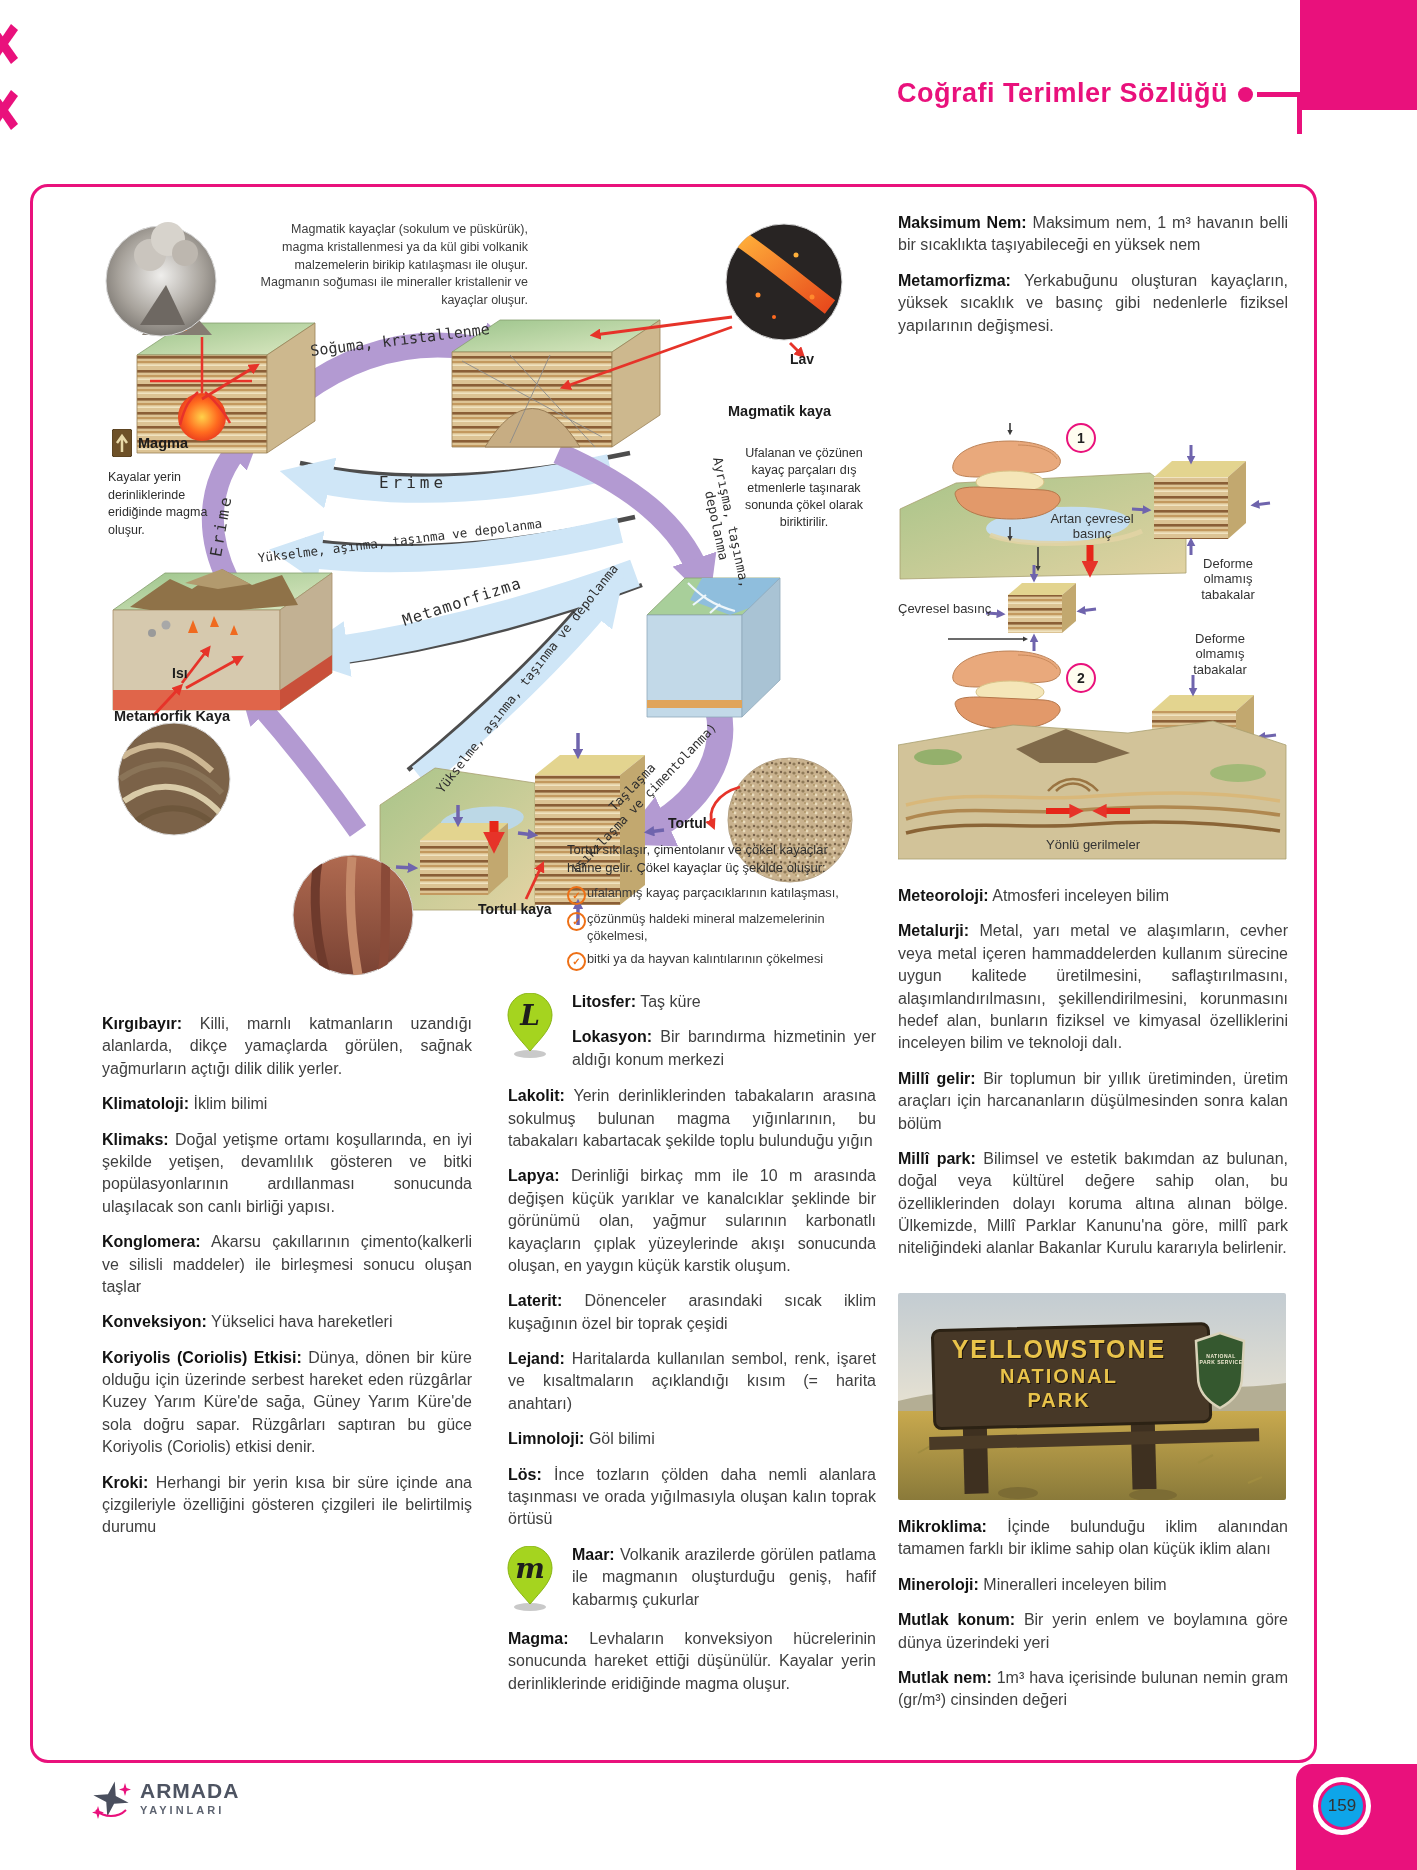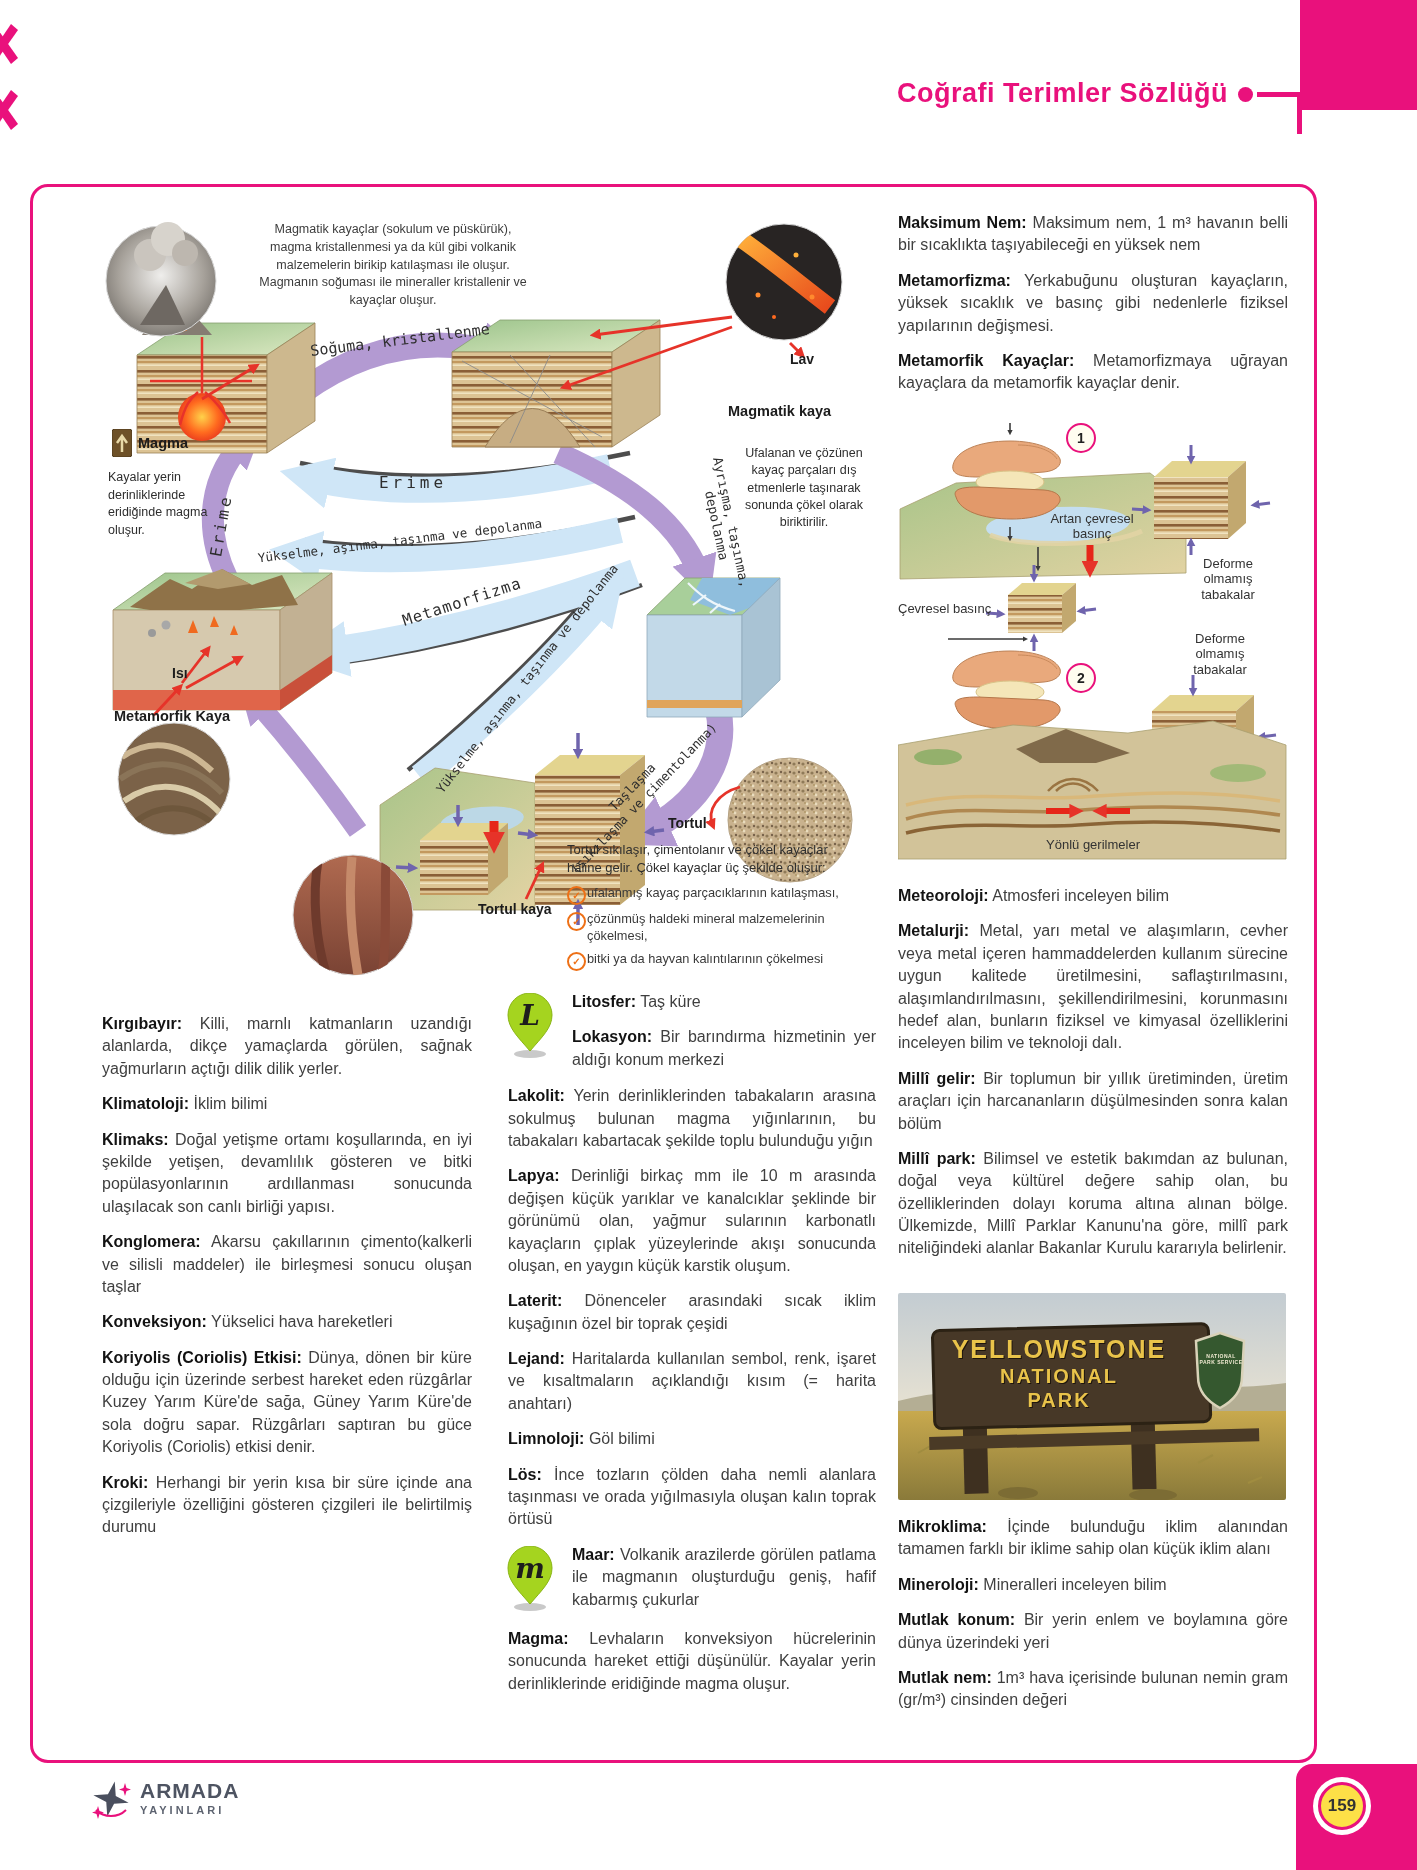--- a/index.html
+++ b/index.html
@@ -10,22 +10,22 @@
   .frame{position:absolute;left:30px;top:184px;width:1281px;height:1573px;
          border:3.5px solid #e9117c;border-radius:18px;}
   .corner-tr{position:absolute;left:1300px;top:0;width:117px;height:110px;background:#e9117c;}
   .corner-br{position:absolute;left:1296px;top:1764px;width:121px;height:106px;background:#e9117c;border-top-left-radius:16px;}
   .hdr-title{position:absolute;left:700px;top:78px;width:528px;text-align:right;
              font-size:27px;font-weight:bold;color:#e9117c;letter-spacing:.5px;}
   .hdr-dot{position:absolute;left:1238px;top:87px;width:15px;height:15px;border-radius:50%;background:#e9117c;}
   .hdr-line{position:absolute;left:1257px;top:92px;width:45px;height:5px;background:#e9117c;}
   .hdr-stub{position:absolute;left:1297px;top:92px;width:5px;height:42px;background:#e9117c;}
   .pageno{position:absolute;left:1318px;top:1782px;width:42px;height:42px;border-radius:50%;
-          background:#fde047;border:3px solid #e9117c;box-shadow:0 0 0 5px #fff;
-          display:flex;align-items:center;justify-content:center;font-size:17px;font-weight:bold;color:#333;z-index:3;}
+          background:#0ea5e9;border:3px solid #e9117c;box-shadow:0 0 0 5px #fff;
+          display:flex;align-items:center;justify-content:center;font-size:17px;font-weight:normal;color:#333;z-index:3;}
   .pageno-line{position:absolute;left:1352px;top:1800px;width:52px;height:4px;background:#e9117c;z-index:2;}
   
   .col{position:absolute;}
   .entry{margin:0 0 13px 0;text-align:justify;font-size:16px;line-height:1.4;color:#3f3f3f;}
   .entry b{color:#121212;}
   .pin-block{position:relative;padding-left:64px;margin-bottom:14px;min-height:70px;}
   .pin{position:absolute;left:-4px;top:2px;width:56px;height:66px;}
   
   .dlabel{position:absolute;color:#2e2e2e;}
   .mono{font-family:"DejaVu Sans Mono",monospace;}
@@ -285,21 +285,21 @@
       <path d="M 700,158 L 712,170" marker-end="url(#mh-red)"></path>
       <path d="M 112,214 L 166,181" marker-end="url(#mh-red)"></path>
       <path d="M 92,498 L 118,464" marker-end="url(#mh-red)"></path>
       <path d="M 96,503 L 150,473" marker-end="url(#mh-red)"></path>
       <path d="M 64,530 L 90,502" marker-end="url(#mh-red)"></path>
       <path d="M 650,602 C 628,608 616,625 623,641" marker-end="url(#mh-red)"></path>
       <path d="M 436,714 L 452,680" marker-end="url(#mh-red)"></path>
     </g>
   </svg>
 
-  <div class="dlabel" style="left:168px;top:36px;width:270px;font-size:12.5px;line-height:1.42;text-align:center;color:#3c3c3c">Magmatik kayaçlar (sokulum ve püskürük), magma kristallenmesi ya da kül gibi volkanik malzemelerin birikip katılaşması ile oluşur. Magmanın soğuması ile mineraller kristallenir ve kayaçlar oluşur.</div>
+  <div class="dlabel" style="left:168px;top:36px;width:270px;font-size:12.5px;line-height:1.42;text-align:right;color:#3c3c3c">Magmatik kayaçlar (sokulum ve püskürük), magma kristallenmesi ya da kül gibi volkanik malzemelerin birikip katılaşması ile oluşur. Magmanın soğuması ile mineraller kristallenir ve kayaçlar oluşur.</div>
   <div class="dlabel mono" style="left:190px;top:146px;width:240px;text-align:center;font-size:15px;transform:rotate(-7deg)">Soğuma, kristallenme</div>
   <div class="dlabel dbold" style="left:700px;top:166px;font-size:14px">Lav</div>
   <div class="dlabel dbold" style="left:638px;top:218px;font-size:14.5px">Magmatik kaya</div>
   <svg class="abs" style="left:22px;top:244px" width="20" height="28">
     <rect width="20" height="28" rx="3" fill="#6e5128" stroke="#4e3a1c"></rect>
     <path d="M 10,23 L 10,9 M 5,14 L 10,7 L 15,14" stroke="#e8d9a8" stroke-width="2.5" fill="none"></path>
   </svg>
   <div class="dlabel dbold" style="left:48px;top:250px;font-size:14.5px">Magma</div>
   <div class="dlabel" style="left:18px;top:284px;width:100px;font-size:12.5px;line-height:1.4">Kayalar yerin derinliklerinde eridiğinde magma oluşur.</div>
   <div class="dlabel mono" style="left:278px;top:288px;width:90px;text-align:center;font-size:16px;letter-spacing:4px">Erime</div>
@@ -330,21 +330,20 @@
     <div class="bullet">
         <span class="check"></span>
         <span>bitki ya da hayvan kalıntılarının çökelmesi</span>
       </div>
   </div>
 </div>
 
 <div class="col" style="left:898px;top:212px;width:390px">
   <p class="entry"><b>Maksimum Nem:</b> <span>Maksimum nem, 1 m³ havanın belli bir sıcaklıkta taşıyabileceği en yüksek nem</span></p>
   <p class="entry"><b>Metamorfizma:</b> <span>Yerkabuğunu oluşturan kayaçların, yüksek sıcaklık ve basınç gibi nedenlerle fiziksel yapılarının değişmesi.</span></p>
-  <p class="entry"><b>Metamorfik Kayaçlar:</b> <span>Metamorfizmaya uğrayan kayaçlara da metamorfik kayaçlar denir.</span></p>
 </div>
 
 <div class="abs" style="left:898px;top:423px;width:390px;height:452px">
   <svg width="390" height="452" style="position:absolute;left:0;top:0">
     <g>
       <polygon points="2,86 58,60 252,50 288,78 288,150 2,156" fill="url(#lg-land1)" stroke="#a8a070" stroke-width="0.8"></polygon>
       <ellipse cx="160" cy="102" rx="72" ry="18" fill="#c4def0" transform="rotate(-3 160 102)"></ellipse>
       <path d="M 92,112 C 120,124 210,124 244,108" stroke="#e3d4a4" stroke-width="5" fill="none" opacity="0.85"></path>
     </g>
 

